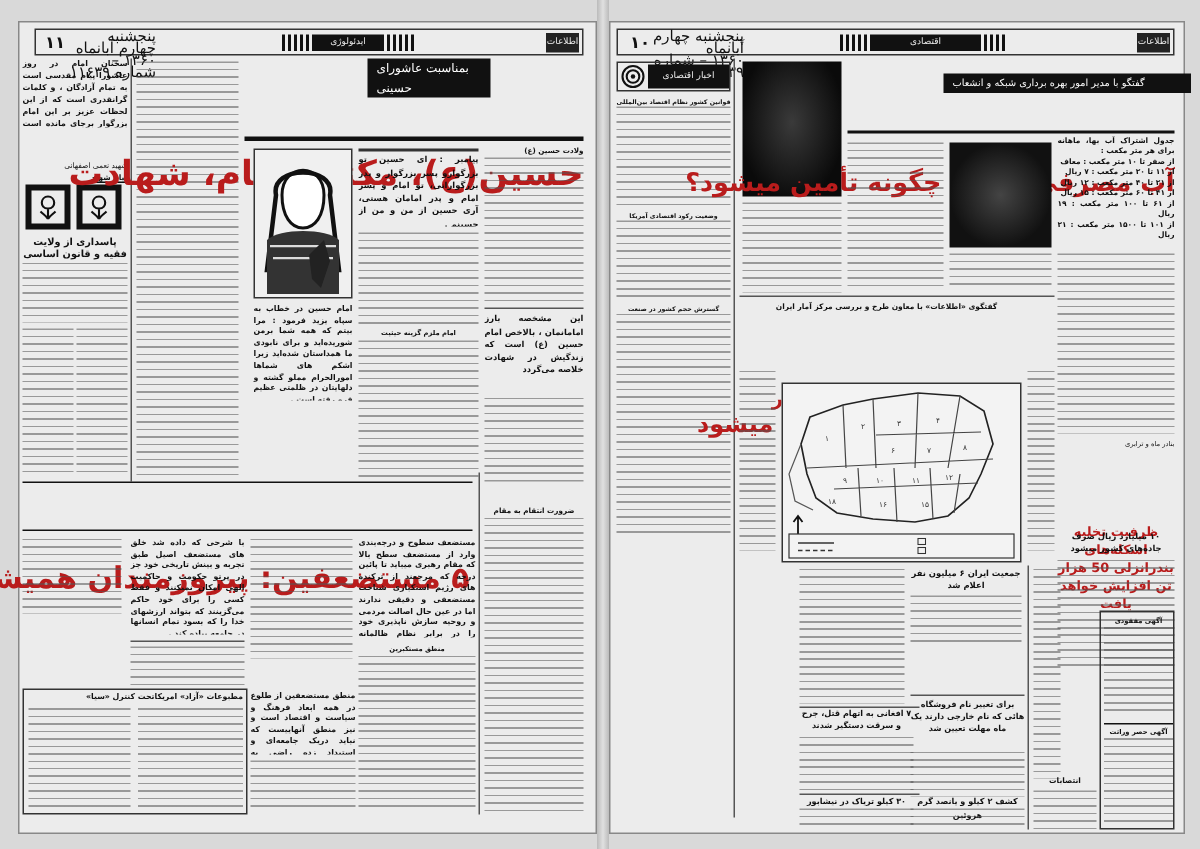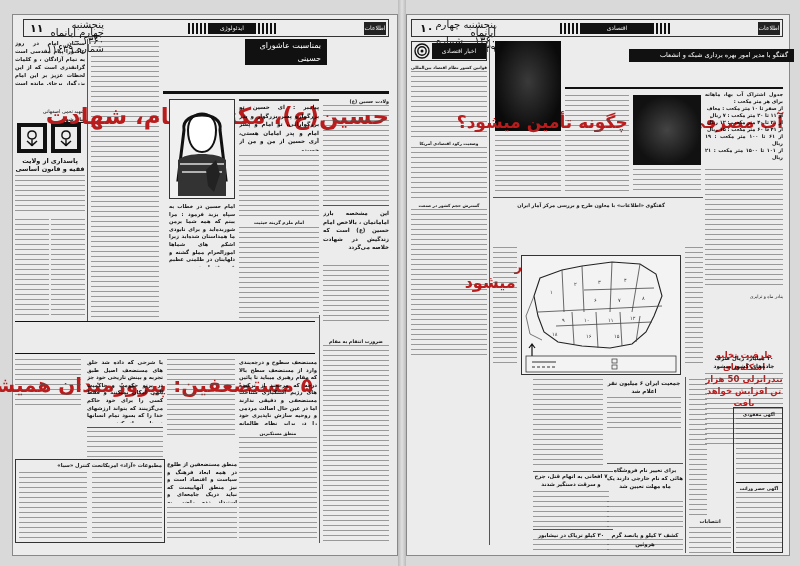--- a/index.html
+++ b/index.html
@@ -7,21 +7,21 @@
   .page{position:absolute;top:14px;height:542px;background:#ececec;border:1px solid #888;box-sizing:border-box;}
   #left-page{left:12px;width:386px;}
   #right-page{left:406px;width:384px;}
   .gutter{position:absolute;left:398px;top:0;width:8px;height:566px;background:linear-gradient(90deg,#bbb,#e0e0e0,#bbb);}
   .abs{position:absolute;box-sizing:border-box;}
   .folio{font-size:10px;line-height:8px;direction:rtl;text-align:right;}
   .pnum{font-weight:bold;font-size:11px;}
   .barcode{background:repeating-linear-gradient(90deg,#111 0 2px,#ececec 2px 4px);}
   .section-tag{background:#111;color:#eee;font-size:6px;text-align:center;line-height:10px;direction:rtl;}
   .logo{background:#222;color:#eee;font-size:6px;text-align:center;line-height:12px;}
-  .kicker{background:#111;color:#fff;font-size:8px;direction:rtl;text-align:right;line-height:13px;padding:0 6px;}
+  .kicker{background:#111;color:#fff;font-size:8px;direction:rtl;text-align:left;line-height:13px;padding:0 6px;}
   .headline{font-weight:bold;direction:rtl;text-align:right;color:#b91c1c;white-space:nowrap;margin-top:48px;}
   .rule{background:#111;}
   .text{font-size:4.2px;line-height:5.2px;color:#333;direction:rtl;text-align:justify;overflow:hidden;}
   .text-bold{font-size:5.5px;line-height:7.5px;font-weight:bold;color:#111;direction:rtl;text-align:justify;overflow:hidden;}
   .subhead{font-size:6.5px;font-weight:bold;direction:rtl;text-align:center;line-height:9px;}
   .box{border:1px solid #333;}
   .photo{background:radial-gradient(ellipse at 50% 45%,#3a3a3a,#0a0a0a 75%);}
   .vline{background:#555;width:1px;}
   .hline{background:#555;height:1px;}
   .map{background:#f3f3f3;border:1px solid #333;}

